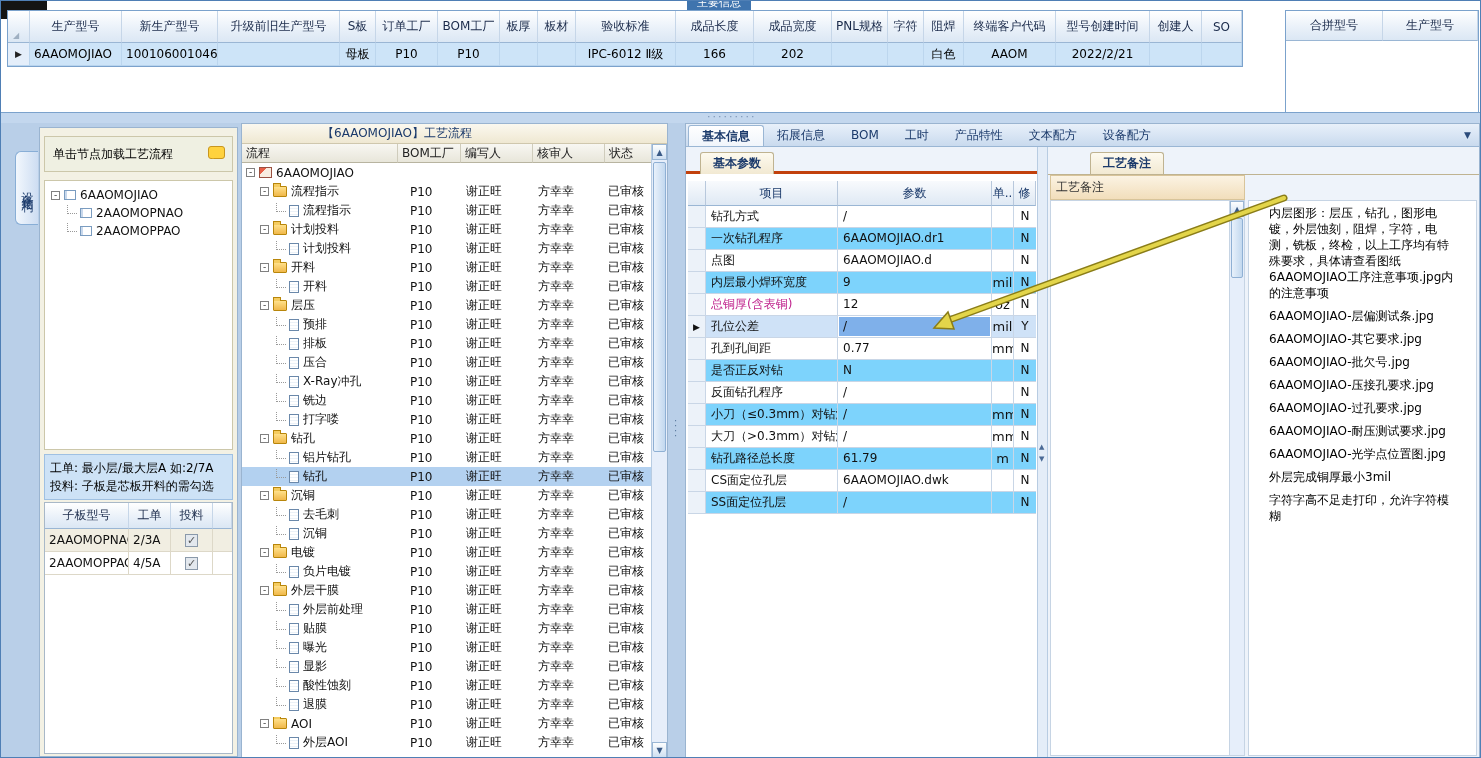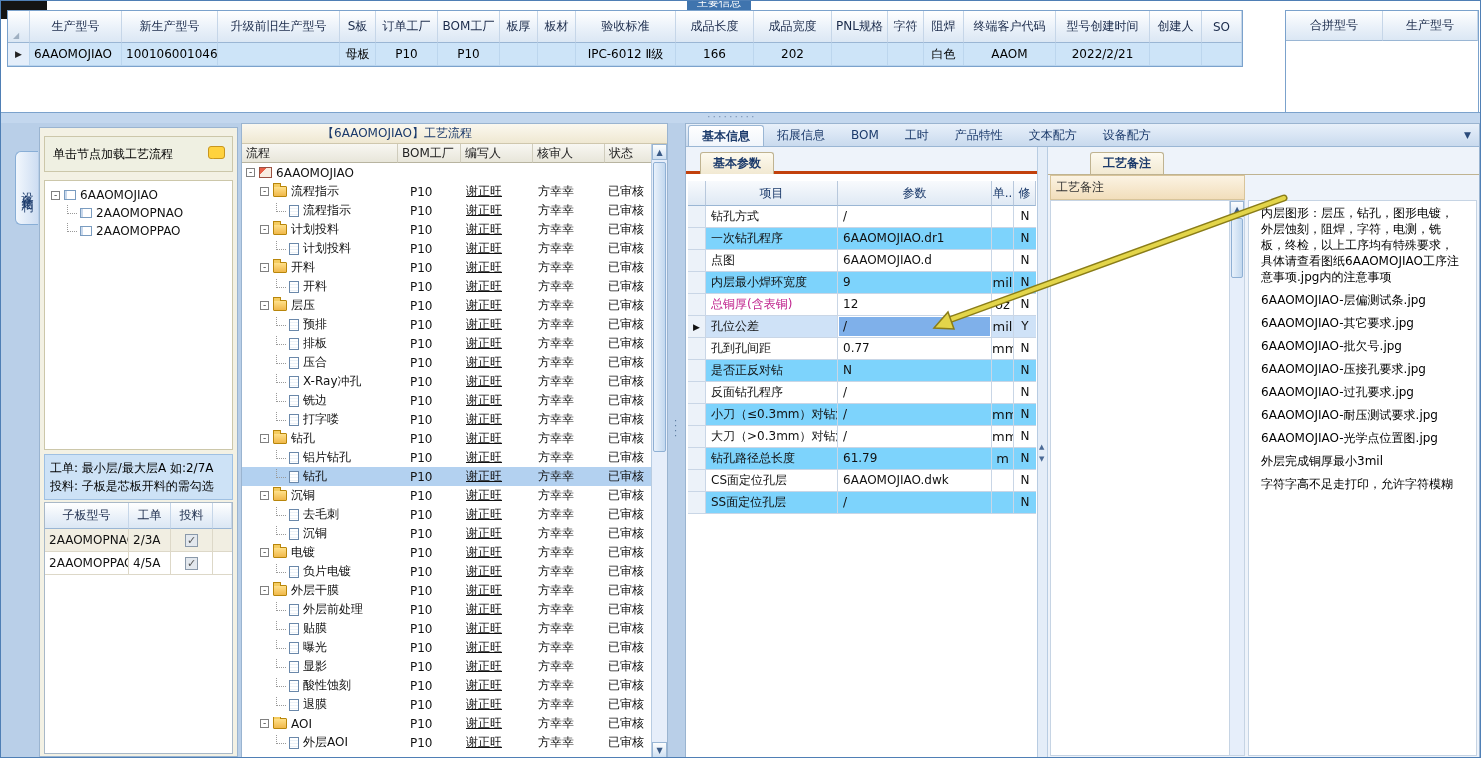--- a/index.html
+++ b/index.html
@@ -65,21 +65,21 @@
   .f-row { display:flex; height:19px; align-items:center; }
   .f-row.sel { background:#b3d1f0; }
   .f-tree { flex:none; width:156px; display:flex; align-items:center; overflow:hidden; white-space:nowrap; }
   .ficon { flex:none; width:14px; height:11px; background:linear-gradient(#ffe08a,#f0b84a); border:1px solid #b8860b; border-radius:1px; position:relative; margin-right:4px; }
   .ficon::before { content:''; position:absolute; left:-1px; top:-4px; width:6px; height:3px; background:#f5cc60; border:1px solid #b8860b; border-bottom:none; }
   .ricon { flex:none; width:13px; height:11px; background:linear-gradient(135deg,#e86048 32%,#f8ece0 32%); border:1px solid #9a5040; margin-right:4px; }
   .picon { flex:none; width:10px; height:12px; background:repeating-linear-gradient(#fff,#fff 2px,#d8e4f0 3px); border:1px solid #6a88aa; margin-right:4px; }
   .f-label { overflow:hidden; }
   .f-col { flex:none; overflow:hidden; white-space:nowrap; }
   .f-col.c1 { width:63px; padding-left:12px; }
-  .f-col.c2 { width:72px; padding-left:5px;text-decoration:underline; }
+  .f-col.c2 { width:72px; padding-left:5px; }
   .f-col.c3 { width:72px; padding-left:5px; }
   .f-col.c4 { flex:1; padding-left:3px; }
 
   
   .vscroll { position:absolute; width:16px; background:#e6eefa; border-left:1px solid #b8cce2; }
   .vs-btn { position:absolute; left:0; width:15px; height:16px; background:linear-gradient(#fdfefe,#cfe0f2); border:1px solid #9ab6d4; text-align:center; font-size:8px; line-height:15px; color:#3a5a86; }
   .vs-thumb { position:absolute; left:1px; width:13px; background:linear-gradient(to right,#e8f1fb,#c2d8ef); border:1px solid #8fb0d4; border-radius:2px; }
 
   .flow-scroll { right:0; top:20px; bottom:0; }
 
@@ -115,21 +115,21 @@
   .mid-scroll { position:absolute; left:352px; top:23px; width:10px; bottom:0; background:#e4edf8; border-right:1px solid #b8cce2; }
   .mid-scroll .mini { position:absolute; left:1px; font-size:7px; color:#4a6a96; }
 
   .notes-region { position:absolute; left:362px; top:23px; right:0; bottom:0; background:#eef3fa; }
   .notes-top { position:absolute; left:0; top:0; right:0; height:28px; border-bottom:1px solid #bfb391; }
   .notes-headers { position:absolute; left:2px; top:28px; right:2px; height:25px; display:flex; }
   .nh-cell { flex:none; background:linear-gradient(#fbf3e3,#f2debb); border:1px solid #d8c49a; border-left:none; color:#333; padding-left:5px; line-height:23px; overflow:hidden; }
   .nh-cell:first-child { border-left:1px solid #d8c49a; margin-right:3px; }
   .notes-col1 { position:absolute; left:2px; top:53px; width:195px; bottom:2px; background:#fff; border:1px solid #c6d4e4; }
   .col1-scroll { right:0; top:0; bottom:0; width:15px; border-left:1px solid #c6d4e4; }
-  .notes-col2 { position:absolute; left:200px; top:53px; right:2px; bottom:2px; background:#fff; border:1px solid #c6d4e4; padding:4px 12px; overflow:hidden; }
+  .notes-col2 { position:absolute; left:200px; top:53px; right:2px; bottom:2px; background:#fff; border:1px solid #c6d4e4; padding:4px 20px; overflow:hidden; }
   .note-para { margin-bottom:7px; line-height:16px; color:#000; }
 
   .arrow-overlay { position:absolute; left:0; top:0; width:1481px; height:758px; pointer-events:none; }
 </style>
 </head>
 <body>
 
 <div class="screen">
 
   <div class="top-section">

